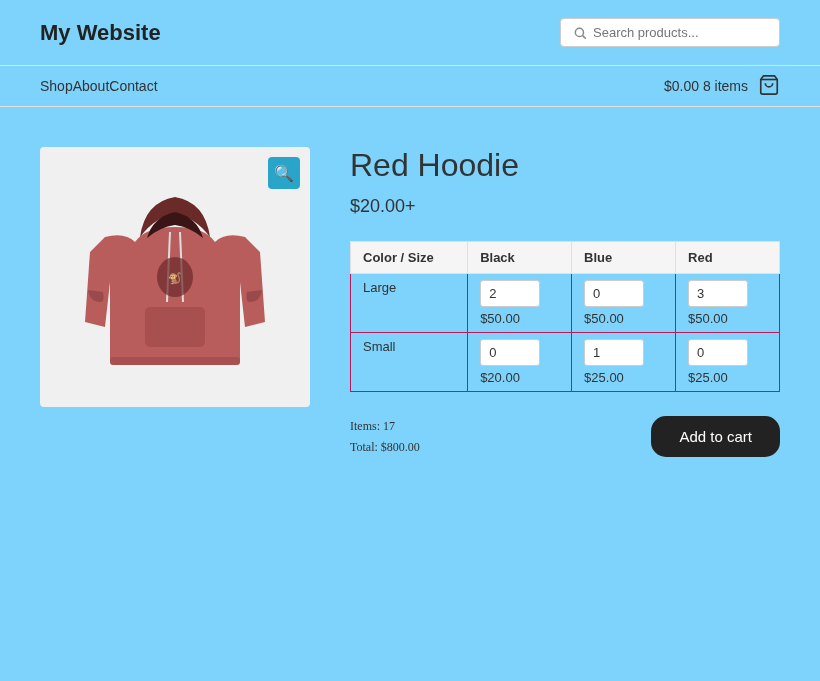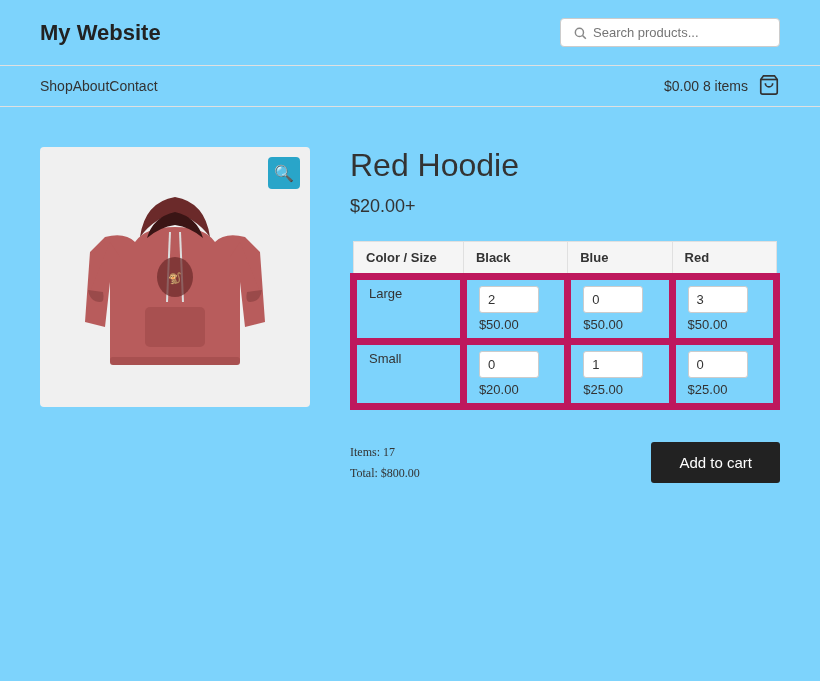--- a/index.html
+++ b/index.html
@@ -31,32 +31,32 @@
 
     
     .hoodie-illustration { width: 200px; height: 230px; }
 
     
     .product-details { flex: 1; }
     .product-name { font-size: 32px; font-weight: 400; color: #333; margin-bottom: 12px; }
     .product-price { font-size: 18px; color: #333; margin-bottom: 24px; }
 
     
-    .variants-table { width: 100%; border-collapse: collapse; margin-bottom: 32px; }
+    .variants-table { width: 100%; border-collapse: collapse; margin-bottom: 24px; }
     .variants-table th { background: #f5f5f5; padding: 8px 12px; text-align: left; font-weight: 600; font-size: 13px; color: #333; border: 1px solid #e0e0e0; }
-    .variants-table td { padding: 6px 12px; border: 7px solid #be185d; font-size: 13px; color: #333; vertical-align: top; }
+    .variants-table td { padding: 6px 12px; border: 1px solid #be185d; font-size: 13px; color: #333; vertical-align: top; }
     .row-label { font-weight: 400; color: #555; vertical-align: middle; padding-top: 14px; }
     .qty-input { width: 60px; border: 1px solid #ccc; border-radius: 3px; padding: 5px 8px; font-size: 13px; color: #333; background: #fff; margin-bottom: 4px; display: block; }
     .price-label { font-size: 13px; color: #333; }
     .cell-inner { display: flex; flex-direction: column; }
 
     
     .summary-row { display: flex; justify-content: space-between; align-items: flex-end; margin-top: 10px; }
     .summary-text { font-size: 12px; color: #333; line-height: 1.7; font-family: Liberation Serif, serif; }
-    .add-to-cart-btn { background: #222; color: #fff; border: none; padding: 12px 28px; font-size: 15px; border-radius: 3px; cursor: pointer; font-weight: 500; }
+    .add-to-cart-btn { background: #222; color: #fff; border: none; padding: 12px 28px; font-size: 15px; border-radius: 15px; cursor: pointer; font-weight: 500; }
   </style>
 </head>
 <body>
 
 <div class="page-wrapper">
 
   <div class="header">
     <div class="site-title">My Website</div>
     <div class="search-bar">
       <svg class="search-icon-svg" viewBox="0 0 24 24" fill="none" stroke="currentColor" stroke-width="2.5">

